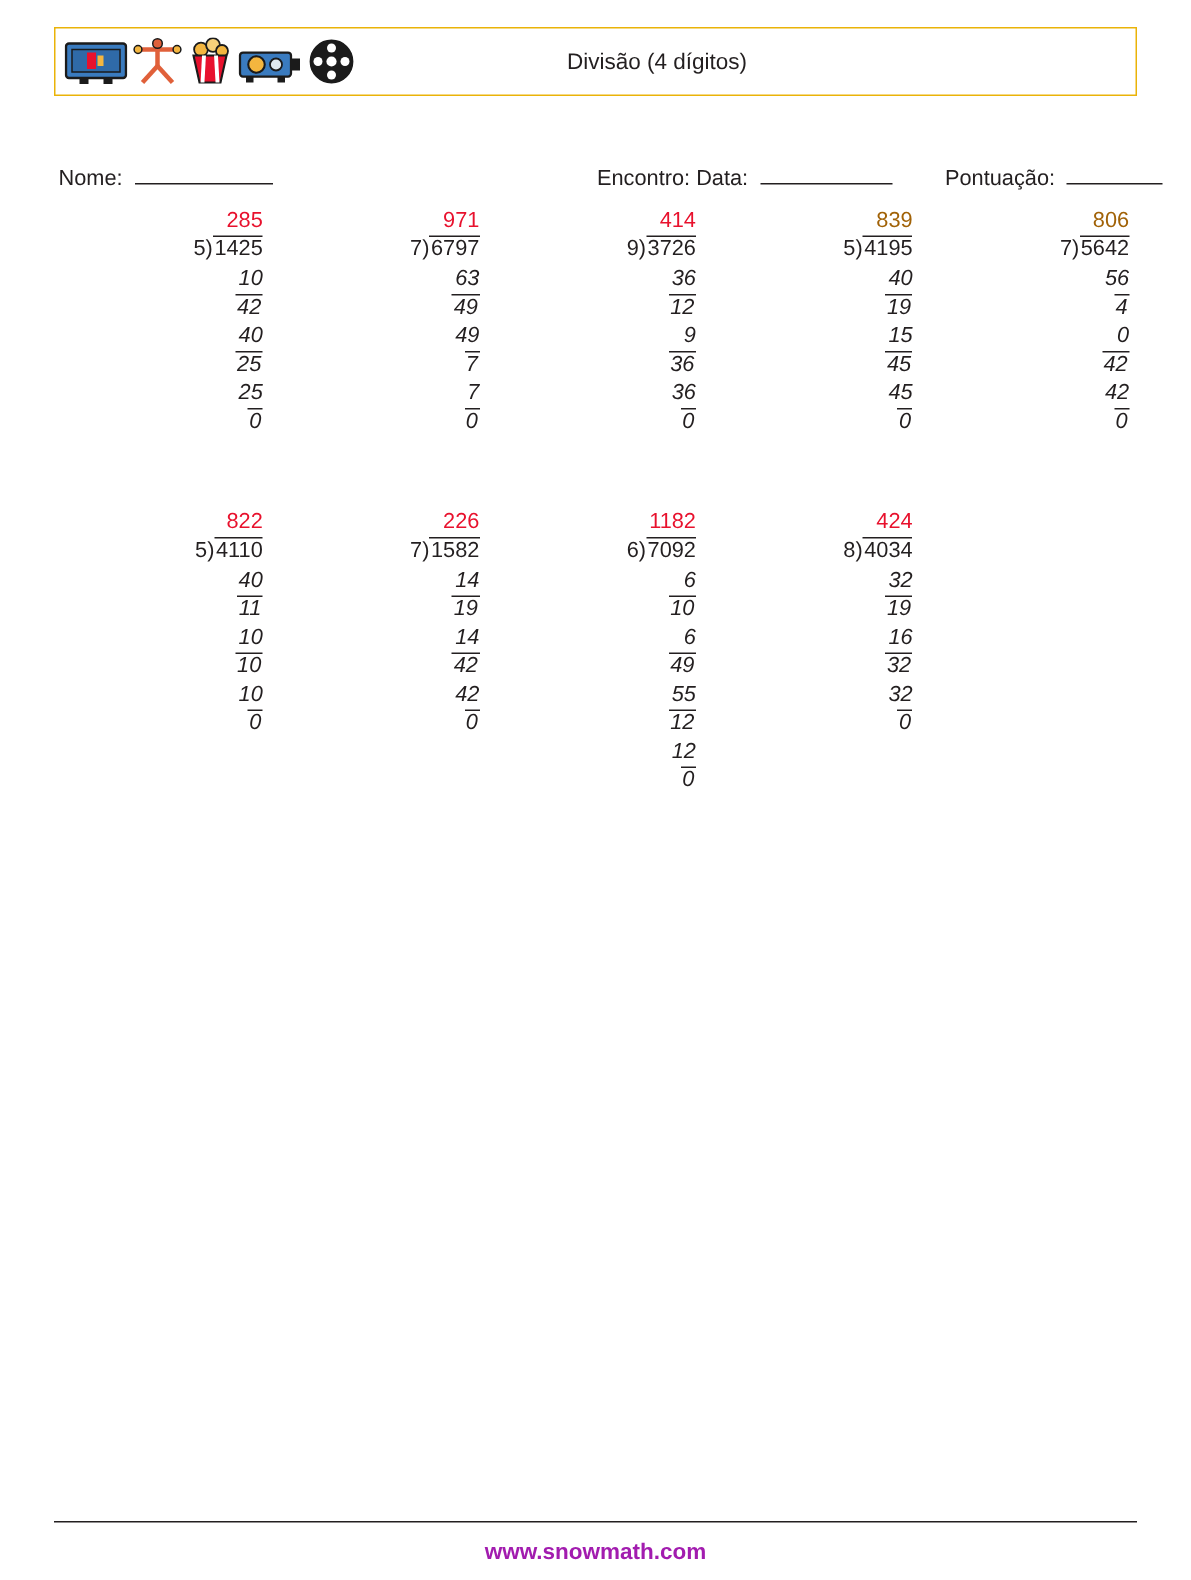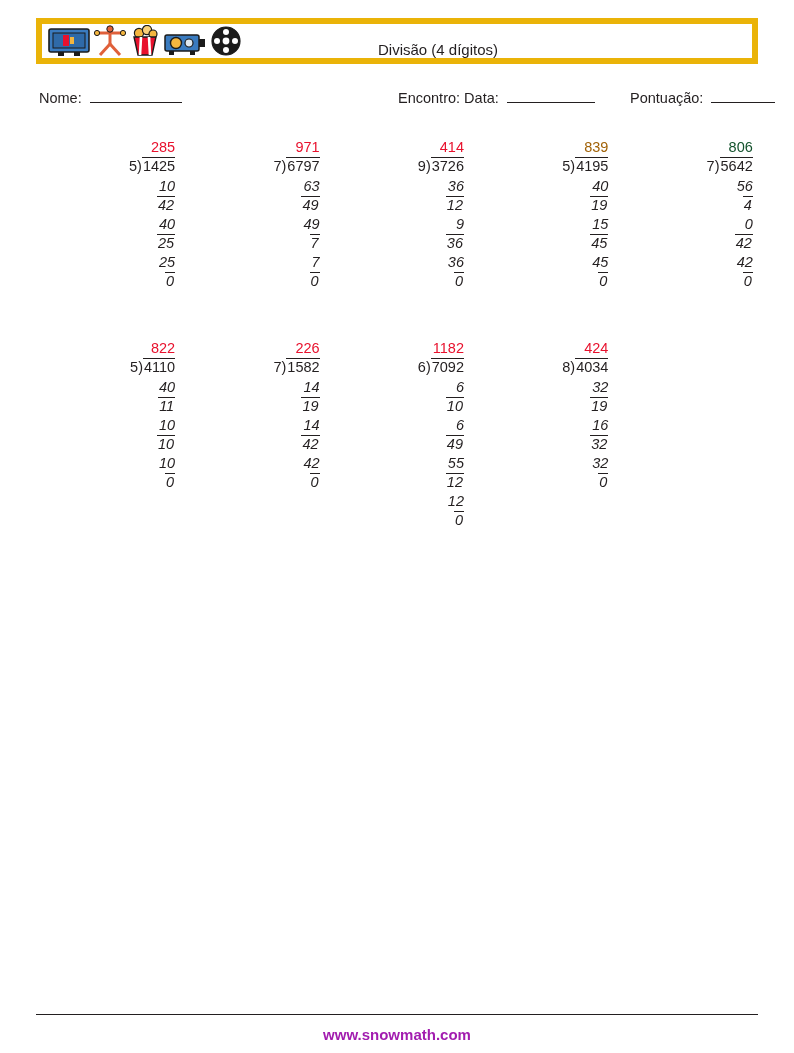--- a/index.html
+++ b/index.html
@@ -13,23 +13,23 @@
   .page {
     position: relative;
     width: 794px; height: 1053px;
   }
 
   
   .header {
     position: absolute;
     left: 36px; top: 18px;
     width: 722px; height: 46px;
-    border: 6px solid #eab308;
+    border: 1px solid #eab308;
     display: flex;
-    align-items: flex-end;
+    align-items: center;
   }
   .icon-strip {
     display: flex;
     align-items: center;
     gap: 3px;
     padding-left: 6px;
     height: 100%;
   }
   .icon-strip svg { display: block; }
   .header-title {
@@ -41,21 +41,21 @@
   }
 
   
   .meta-row {
     position: absolute;
     left: 36px; top: 90px;
     width: 740px;
     height: 22px;
     font-size: 14.5px;
   }
-  .meta-item { position: absolute; white-space: nowrap; }
+  .meta-item { position: absolute; white-space: nowrap; margin-top: 20px; }
   .meta-item .lbl { }
   .meta-item .rule {
     display: inline-block;
     border-bottom: 1px solid #231f20;
     height: 13px;
     vertical-align: baseline;
     margin-left: 4px;
   }
   #meta-name { left: 3px; }
   #meta-name .rule { width: 92px; }
@@ -263,21 +263,21 @@
           <div class="step"><span>40</span></div>
           <div class="step under"><span class="bar">19</span></div>
           <div class="step"><span>15</span></div>
           <div class="step under"><span class="bar">45</span></div>
           <div class="step"><span>45</span></div>
           <div class="step under"><span class="bar">0</span></div>
         </div>
       </div>
       <div class="cell">
         <div class="work">
-          <div class="quotient" style="color: #14532d;">806</div>
+          <div class="quotient" style="color: #a16207;">806</div>
           <div class="dividend-row"><span class="divisor">7</span><span class="paren">)</span><span class="dividend">5642</span></div>
           <div class="step"><span>56</span></div>
           <div class="step under"><span class="bar">4</span></div>
           <div class="step"><span>0</span></div>
           <div class="step under"><span class="bar">42</span></div>
           <div class="step"><span>42</span></div>
           <div class="step under"><span class="bar">0</span></div>
         </div>
       </div>
       <div class="cell">

